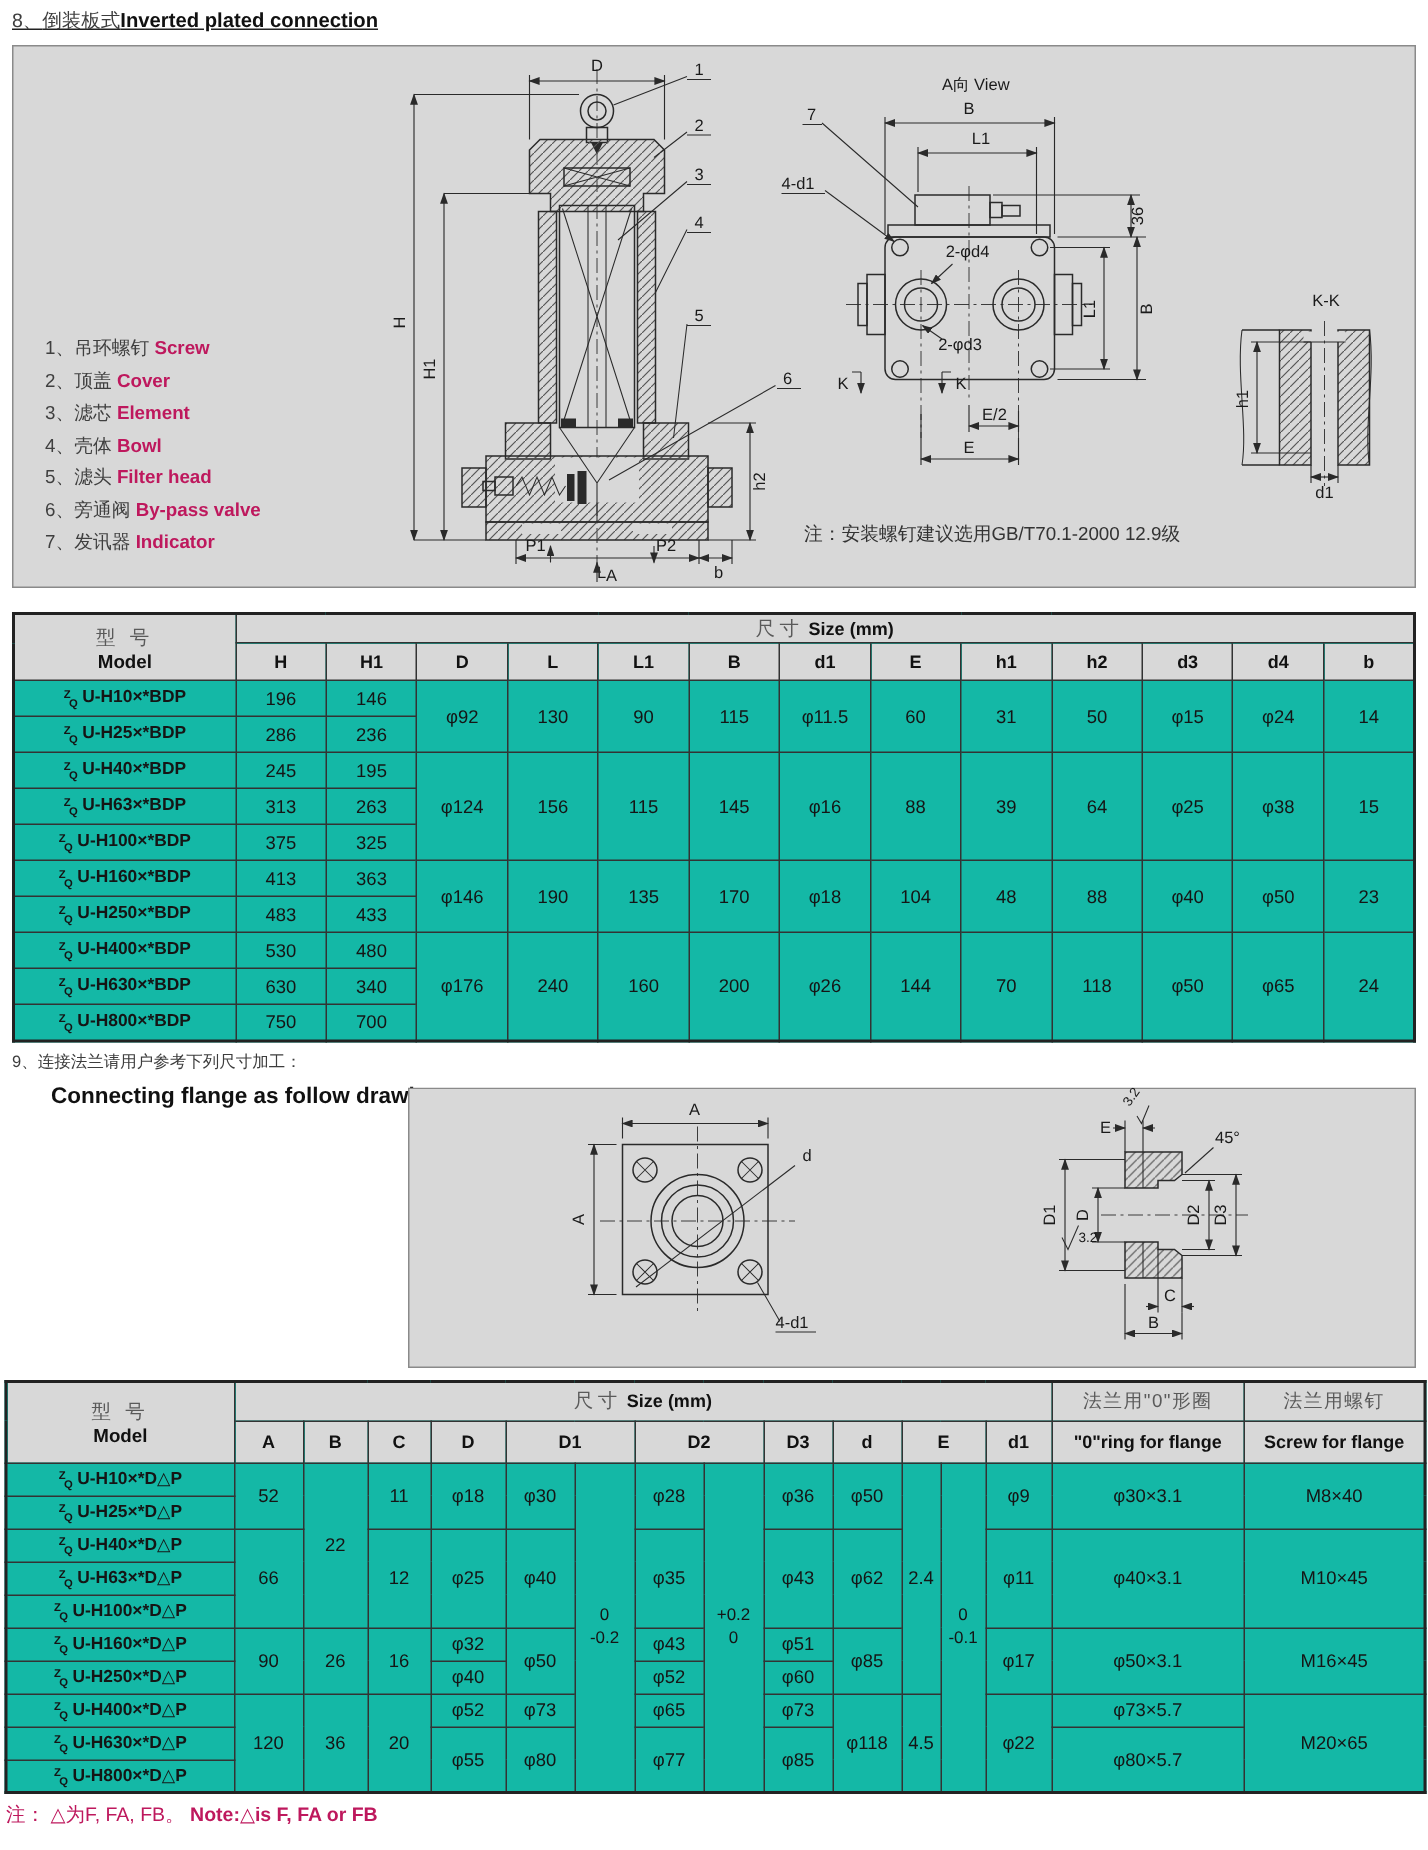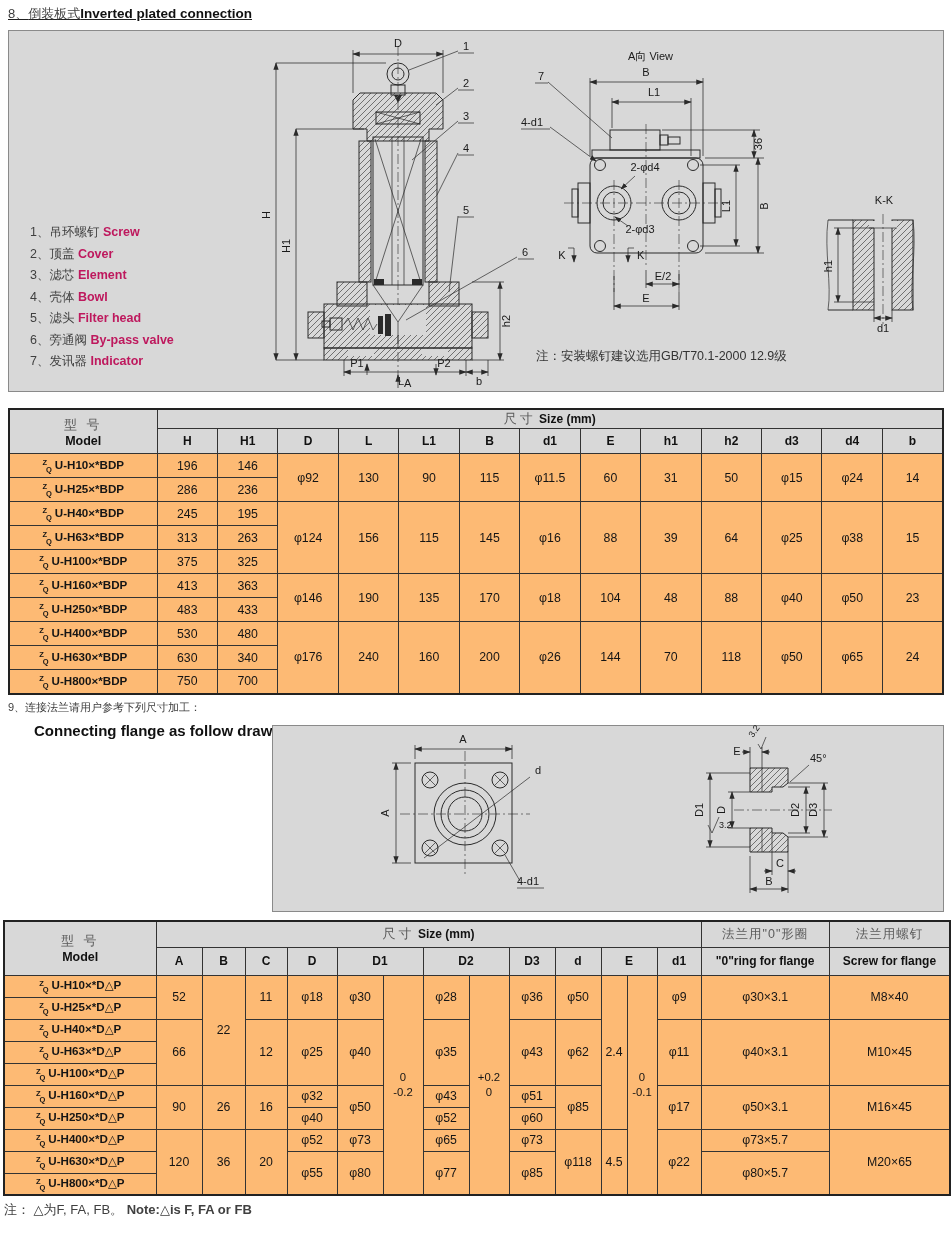--- a/index.html
+++ b/index.html
@@ -6,23 +6,23 @@
   body{font-family:"Liberation Sans","DejaVu Sans",sans-serif;color:#1a1a1a;}
   .page{position:relative;width:952px;height:1233px;background:#fff;overflow:hidden;}
   .abs{position:absolute;}
   .h8{left:8px;top:5px;font-size:13.5px;color:#222;text-decoration:underline;}
   .h8 .cn{color:#3d3d3d;}
   .h8 b{color:#111;}
   .parts{left:30px;top:222px;font-size:12.5px;line-height:21.5px;color:#3f3f3f;}
   .parts b{color:#be185d;}
   .sec9{left:8px;top:700px;font-size:11px;color:#3d3d3d;}
   .sec9en{left:34px;top:722px;font-size:15px;font-weight:bold;color:#111;}
-  .bnote{left:4px;top:1201px;font-size:13px;color:#404040;}
+  .bnote{left:4px;top:1201px;font-size:13px;color:#be185d;}
   .bnote b{font-weight:bold;}
-  table{border-collapse:collapse;table-layout:fixed;background:#fdba74;border:2px solid #222;padding-left:40px;}
+  table{border-collapse:collapse;table-layout:fixed;background:#14b8a6;border:2px solid #222;padding-left:40px;}
   td,th{border:1px solid #333;text-align:center;vertical-align:middle;padding:0 1px;overflow:hidden;}
   th{background:#d8d8d8;font-weight:bold;font-size:12px;color:#111;}
   td{font-size:12.3px;color:#151515;}
   .cn{color:#5a5a5a;letter-spacing:3px;font-size:13px;font-weight:normal;}
   .mh .en{font-size:12.5px;letter-spacing:0;}
   td.model{font-weight:bold;font-size:11.6px;text-align:center;white-space:nowrap;}
   .zq{display:inline-block;vertical-align:-3px;line-height:0.85;font-size:7.5px;font-weight:bold;text-align:left;margin-right:3px;}
   .zq span{display:block;}
   .zq span:last-child{margin-left:3.5px;}
   .tol{white-space:pre-line;font-size:11.3px;line-height:1.35;}

